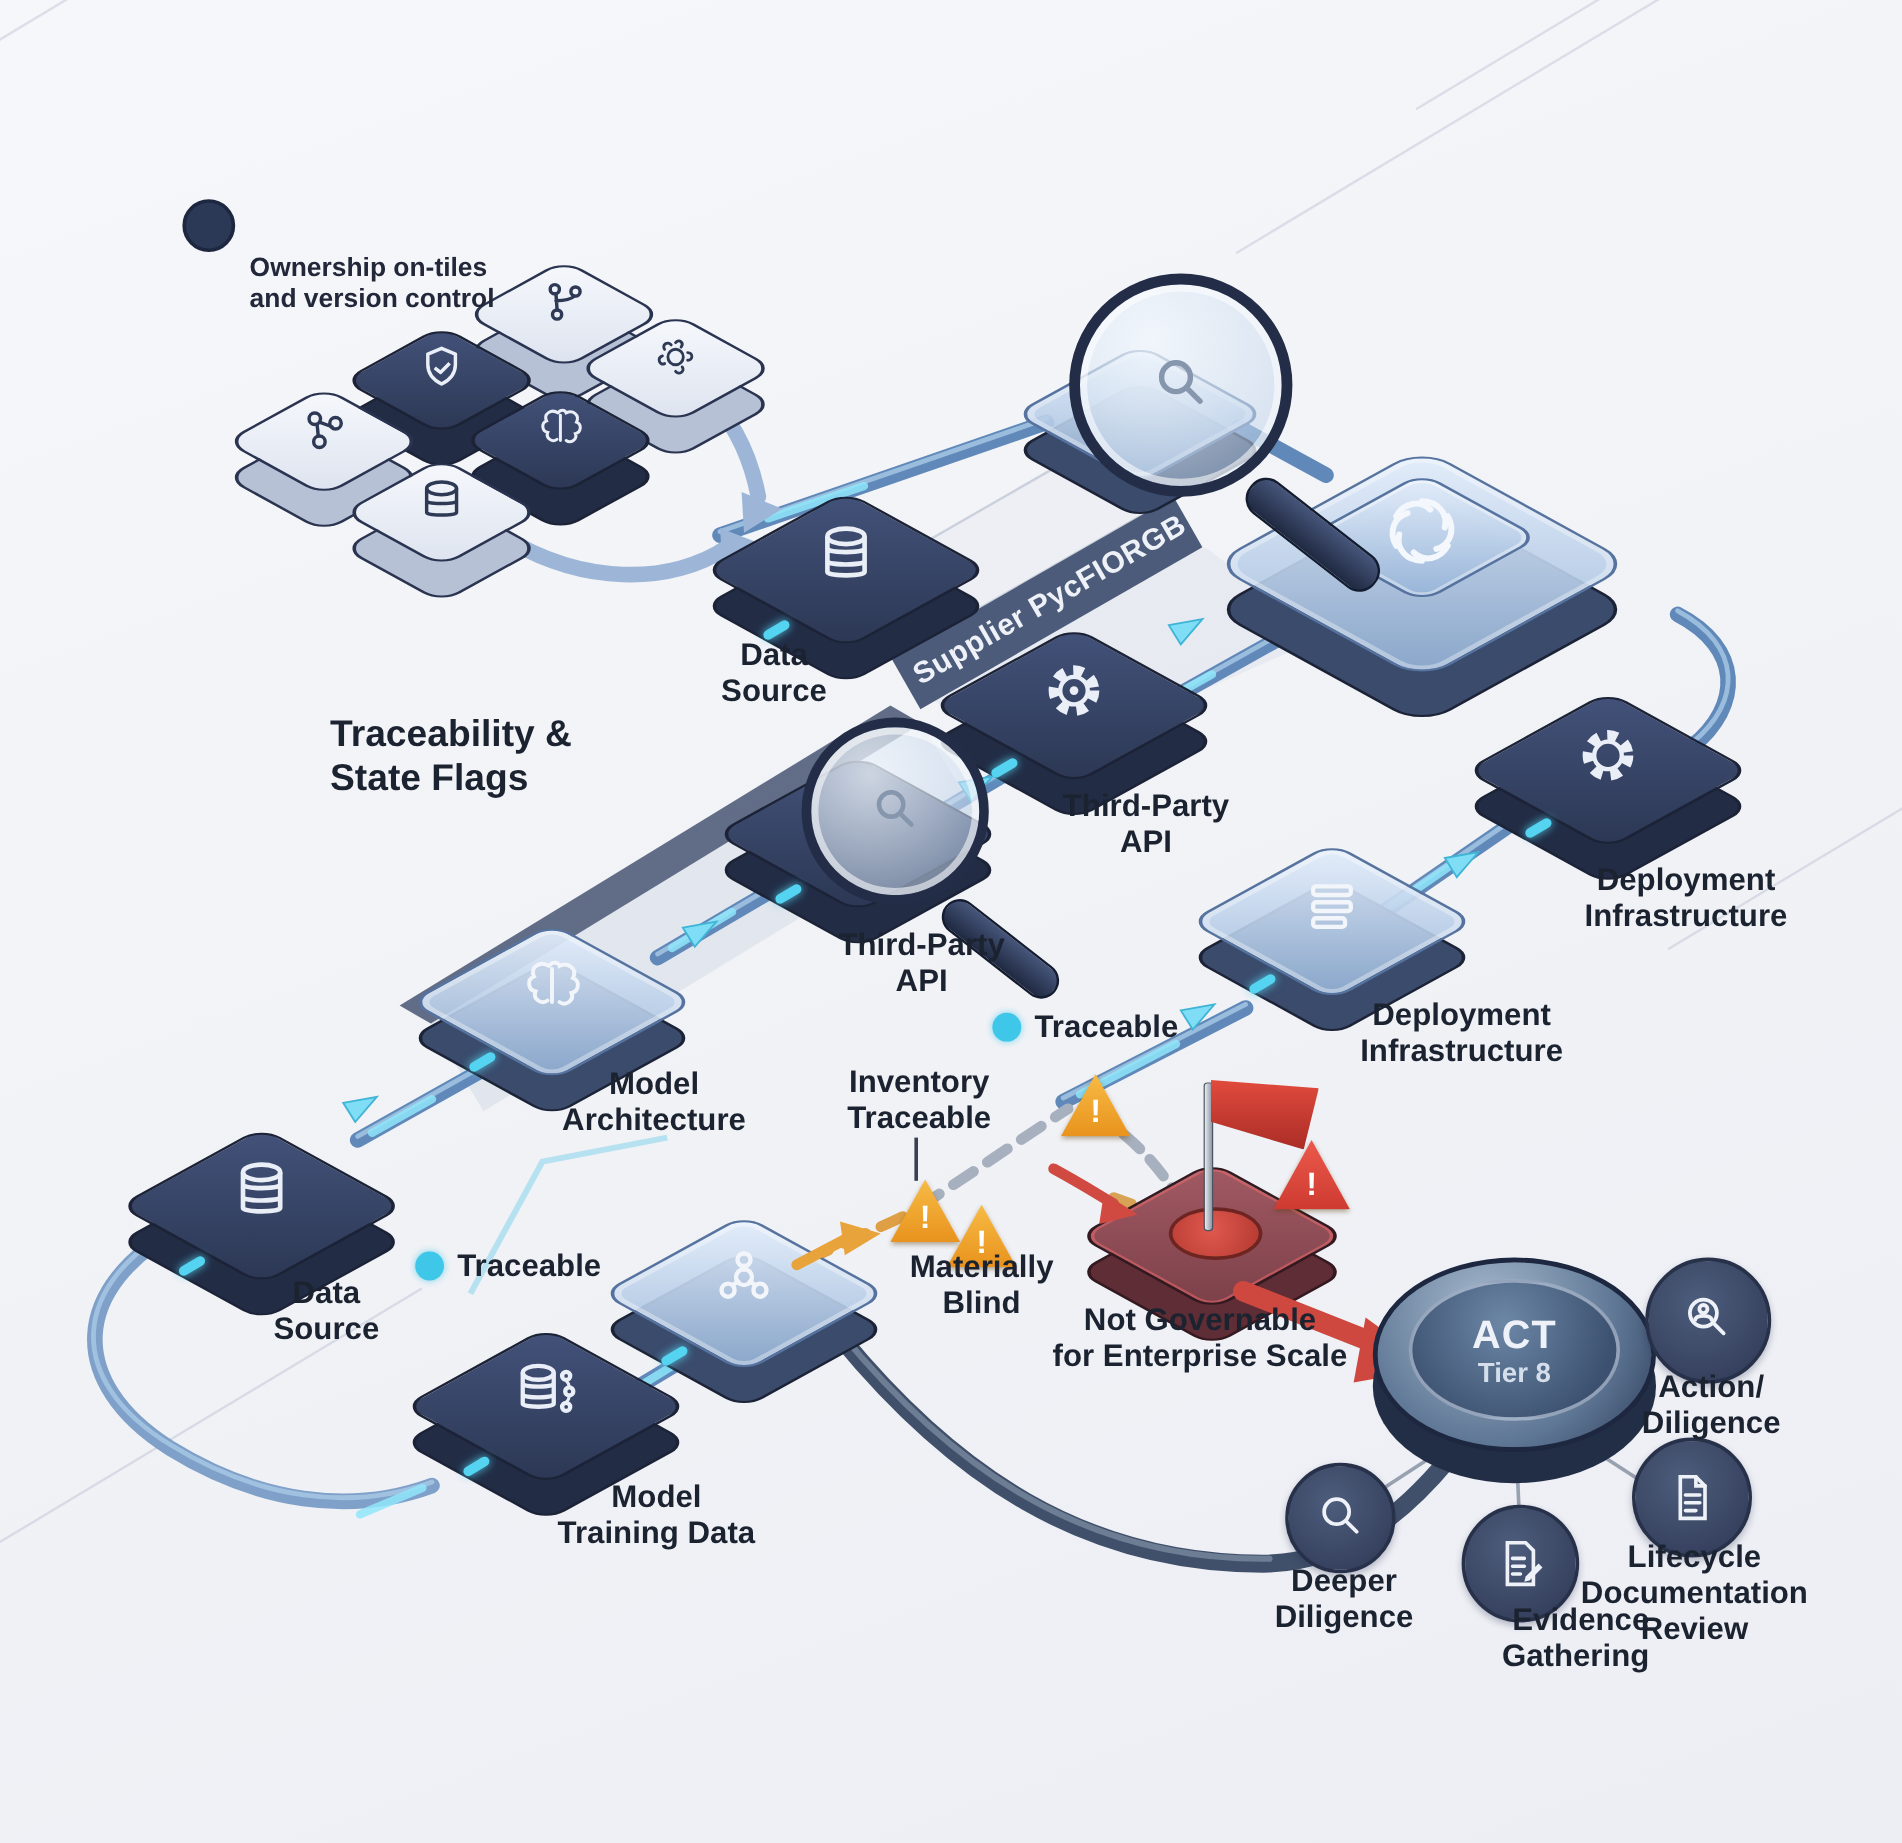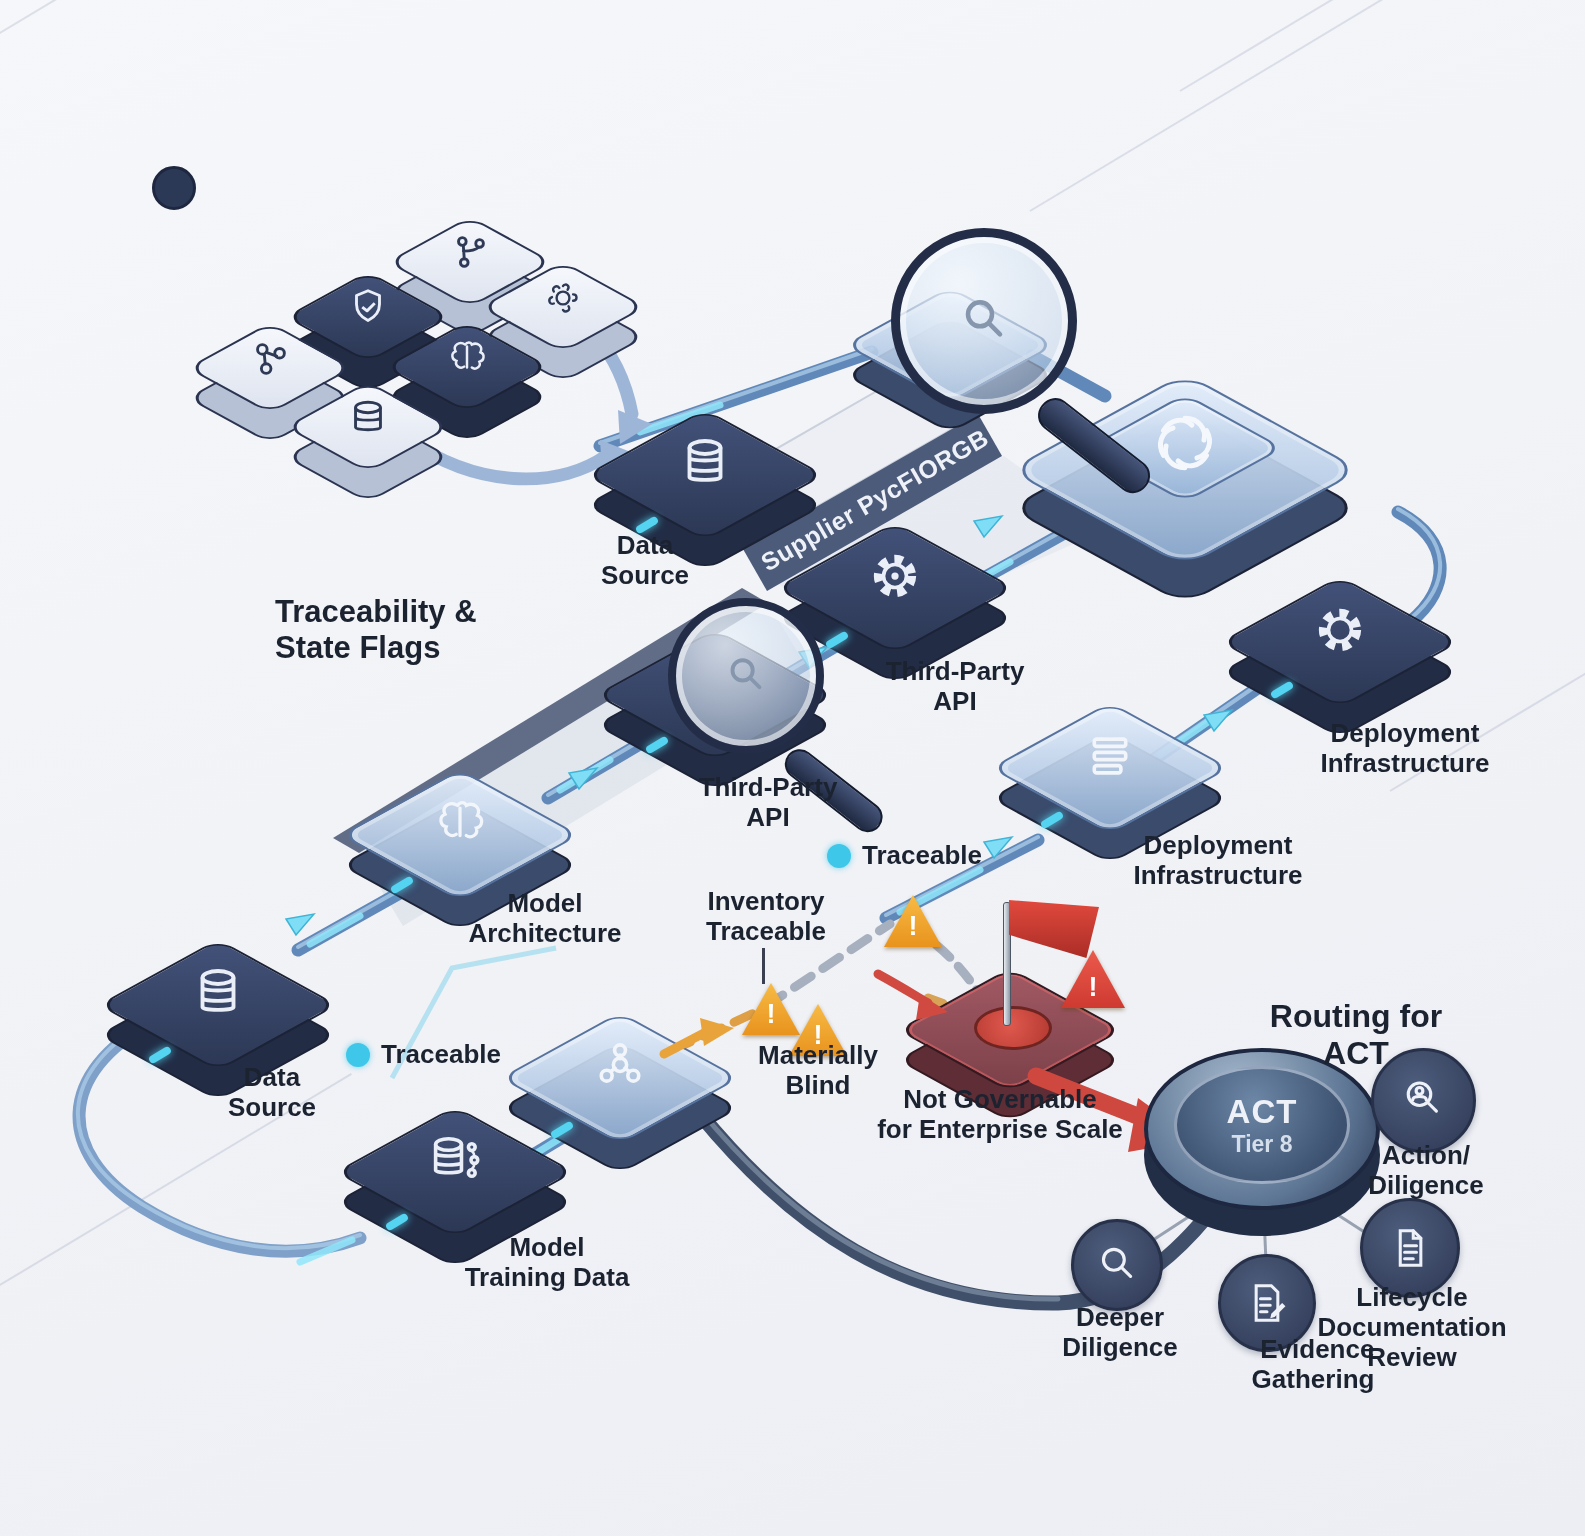--- a/index.html
+++ b/index.html
@@ -440,23 +440,24 @@
       </svg>
   </div>
   <div class="rc" style="left:1071px;top:1219px;width:92px;height:92px;">
     <svg width="50" height="50" viewBox="0 0 48 48" fill="none" stroke="#eef2f8" stroke-width="3" stroke-linecap="round">
         <circle cx="21" cy="19" r="10"></circle>
         <path d="M29,27 L37,35"></path>
       </svg>
   </div>
 
   <div class="title-bullet" style="left:152px;top:166px;width:44px;height:44px;"></div>
+  <div class="lbl left" style="left:208px;top:210px;font-size:22px;font-weight:600;color:#22283a;">Ownership on-tiles
+and version control</div>
   <div class="lbl left" style="left:247px;top:594px;font-size:31px;margin-left:28px;">Traceability &amp;
 State Flags</div>
-  <div class="lbl" style="left:1356px;top:998px;font-size:32px;">Routing for ACT</div>
   <div class="banner-text" style="left:756px;top:552px;">Supplier PycFIORGB</div>
 
   <div class="lbl" style="left:645px;top:530px;">Data
 Source</div>
   <div class="lbl" style="left:955px;top:656px;">Third-Party
 API</div>
   <div class="lbl" style="left:768px;top:772px;">Third-Party
 API</div>
   <div class="lbl" style="left:545px;top:888px;">Model
 Architecture</div>

